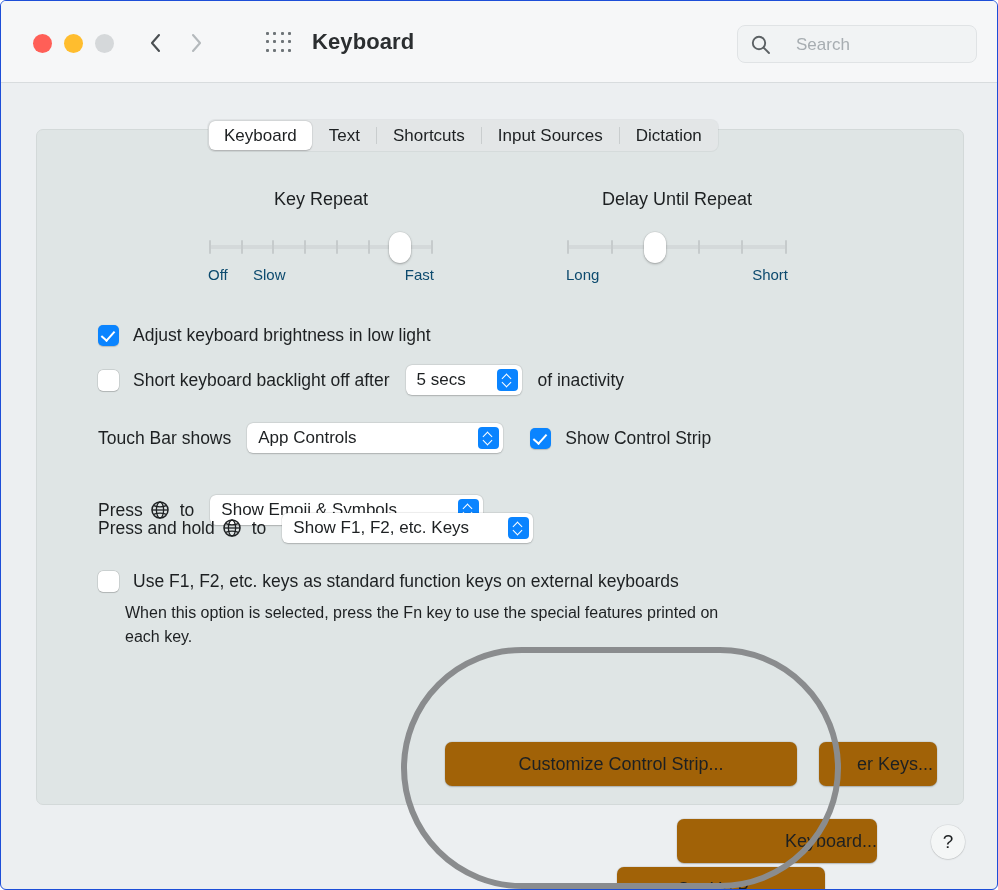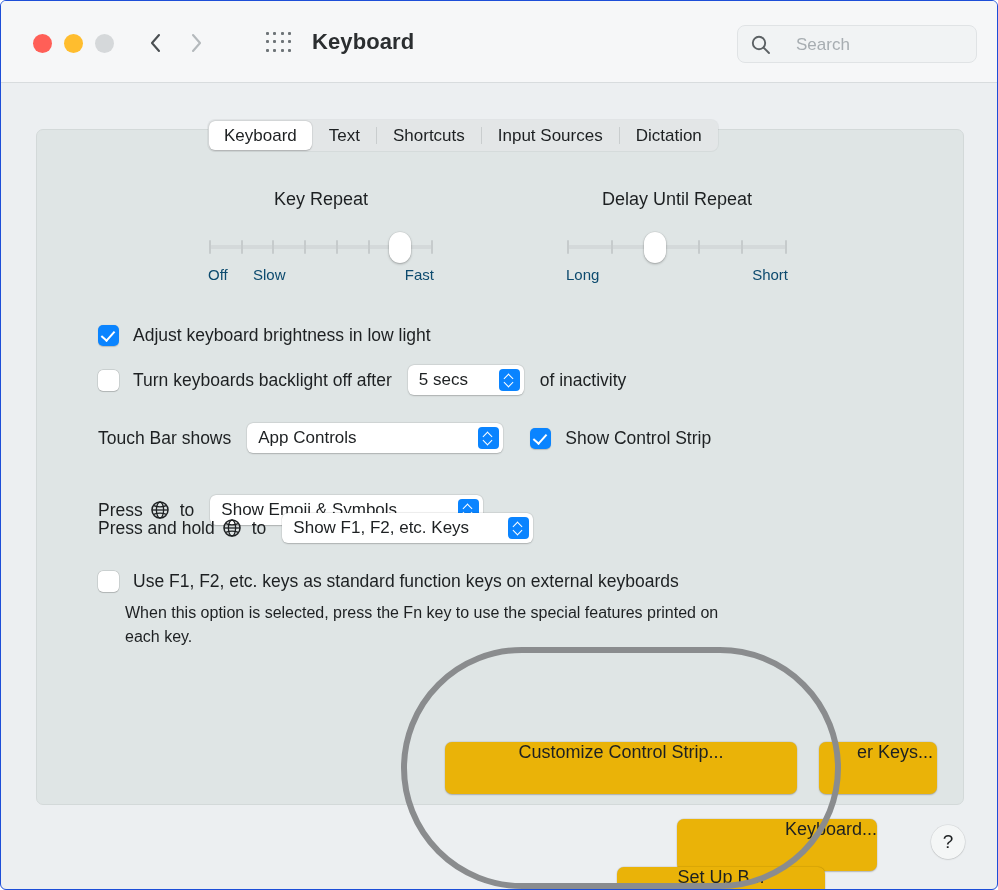--- a/index.html
+++ b/index.html
@@ -302,25 +302,26 @@
 
   .globe {
     display: inline-block;
     vertical-align: -3px;
     margin: 0 3px;
   }
 
   
   .pushbtn {
     position: absolute;
-    height: 52px;
-    background: #eab308;
+    height: 44px;
+    background: #a16207;
     border-radius: 7px;
     box-shadow: 0 0.5px 1.5px rgba(0,0,0,0.22), 0 0 0 0.5px rgba(0,0,0,0.06);
     display: flex;
+    align-items: center;
     justify-content: center;
     font-size: 18px;
     color: #1d2022;
     white-space: nowrap;
     box-sizing: border-box;
     cursor: default;
   }
 
   #btn-help {
     position: absolute;
@@ -462,21 +463,21 @@
     </div>
   </div>
 
   <div class="row" style="left:97px; top:324px;">
     <div class="cbox on"></div>
     <span class="lbl" style="margin-left:14px;">Adjust keyboard brightness in low light</span>
   </div>
 
   <div class="row" style="left:97px; top:364px;">
     <div class="cbox off"></div>
-    <span class="lbl" style="margin-left:14px;">Turn keyboards backlight off after</span>
+    <span class="lbl" style="margin-left:14px;">Short keyboard backlight off after</span>
     <div class="popup" style="width:116px; margin-left:16px;">
       <span class="pvalue">5 secs</span>
       <span class="stepper"></span>
     </div>
     <span class="lbl" style="margin-left:16px;">of inactivity</span>
   </div>
 
   <div class="row" style="left:97px; top:422px;">
     <span class="lbl">Touch Bar shows</span>
     <div class="popup" style="width:256px; margin-left:16px;">

